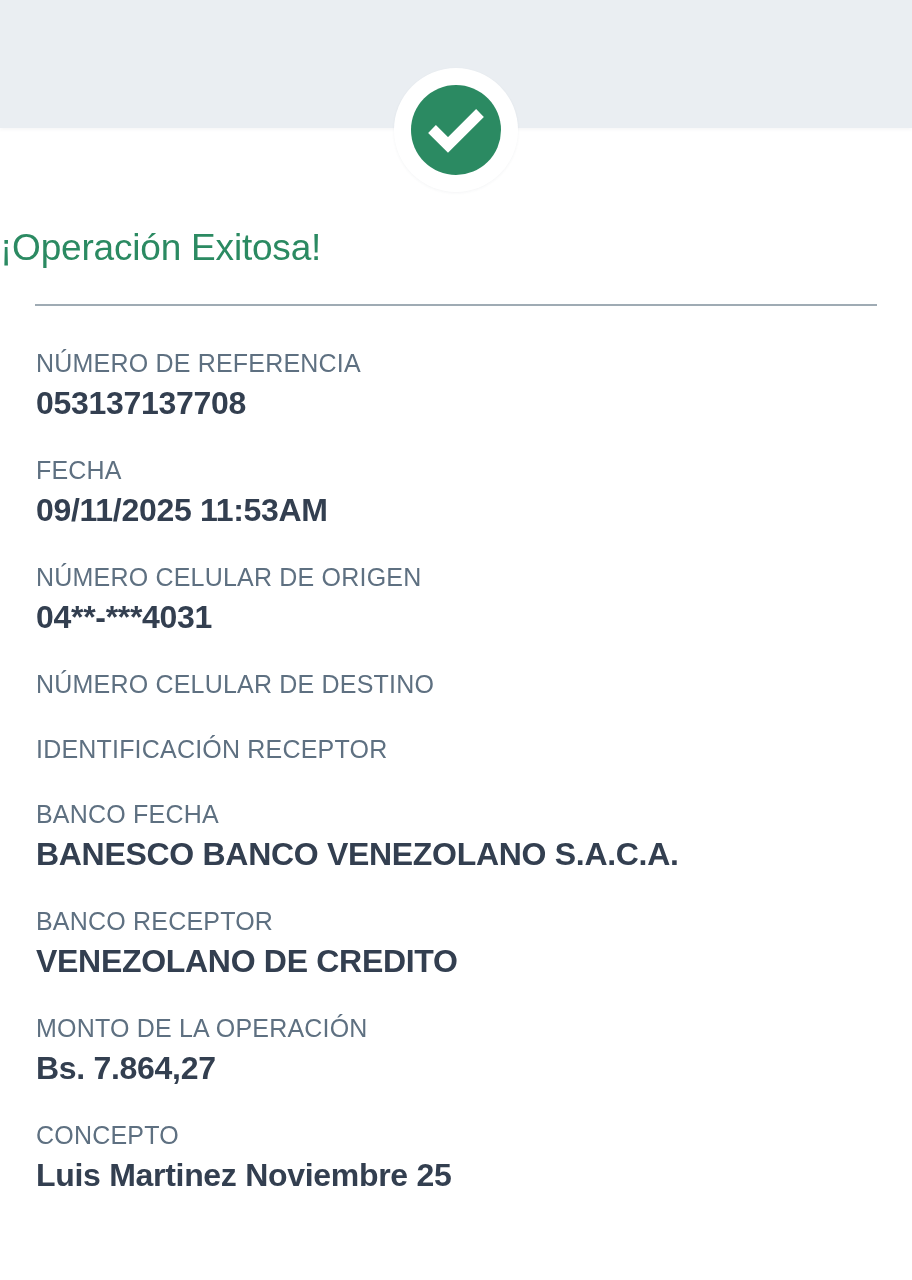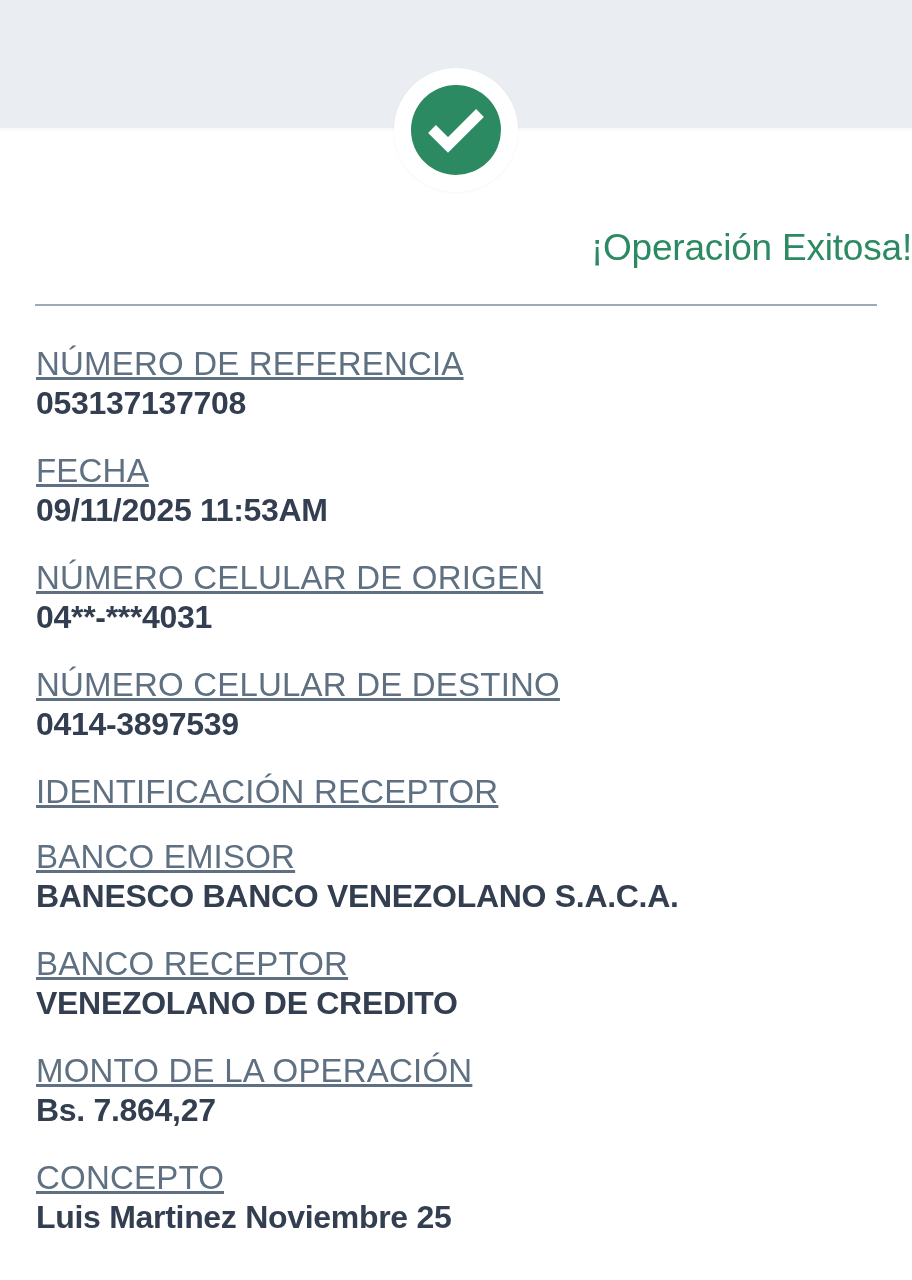--- a/index.html
+++ b/index.html
@@ -47,39 +47,38 @@
     display: flex;
     align-items: center;
     justify-content: center;
   }
   .check-icon-wrap { display: block; width: 58px; height: 46px; }
   .title {
     margin: 98px 0 0 0;
     font-size: 37px;
     font-weight: 400;
     line-height: 1.2;
-    text-align: right;
+    text-align: left;
     color: var(--success-green);
     letter-spacing: -0.2px;
   }
   .divider {
     border: none;
     border-top: 2px solid var(--divider);
     margin: 34px 35px 0 35px;
   }
   .fields {
     padding: 42px 36px 0 36px;
   }
   .field { margin: 0 0 34px 0; }
   .field-label {
-    font-size: 33px;
+    font-size: 25px;
     line-height: 31px;
     color: var(--label-text);
     letter-spacing: 0.2px;
-    text-decoration: underline;
   }
   .field-value {
     margin-top: 7px;
     font-size: 32px;
     line-height: 35px;
     font-weight: 700;
     color: var(--value-text);
     letter-spacing: -0.3px;
   }
 </style>
@@ -116,29 +115,28 @@
       <div class="field-value">09/11/2025 11:53AM</div>
     </div>
 
     <div class="field">
       <div class="field-label">NÚMERO CELULAR DE ORIGEN</div>
       <div class="field-value">04**-***4031</div>
     </div>
 
     <div class="field">
       <div class="field-label">NÚMERO CELULAR DE DESTINO</div>
-      <div class="field-value">0414-3897539</div>
     </div>
 
     <div class="field">
       <div class="field-label">IDENTIFICACIÓN RECEPTOR</div>
     </div>
 
     <div class="field">
-      <div class="field-label">BANCO EMISOR</div>
+      <div class="field-label">BANCO FECHA</div>
       <div class="field-value">BANESCO BANCO VENEZOLANO S.A.C.A.</div>
     </div>
 
     <div class="field">
       <div class="field-label">BANCO RECEPTOR</div>
       <div class="field-value">VENEZOLANO DE CREDITO</div>
     </div>
 
     <div class="field">
       <div class="field-label">MONTO DE LA OPERACIÓN</div>

